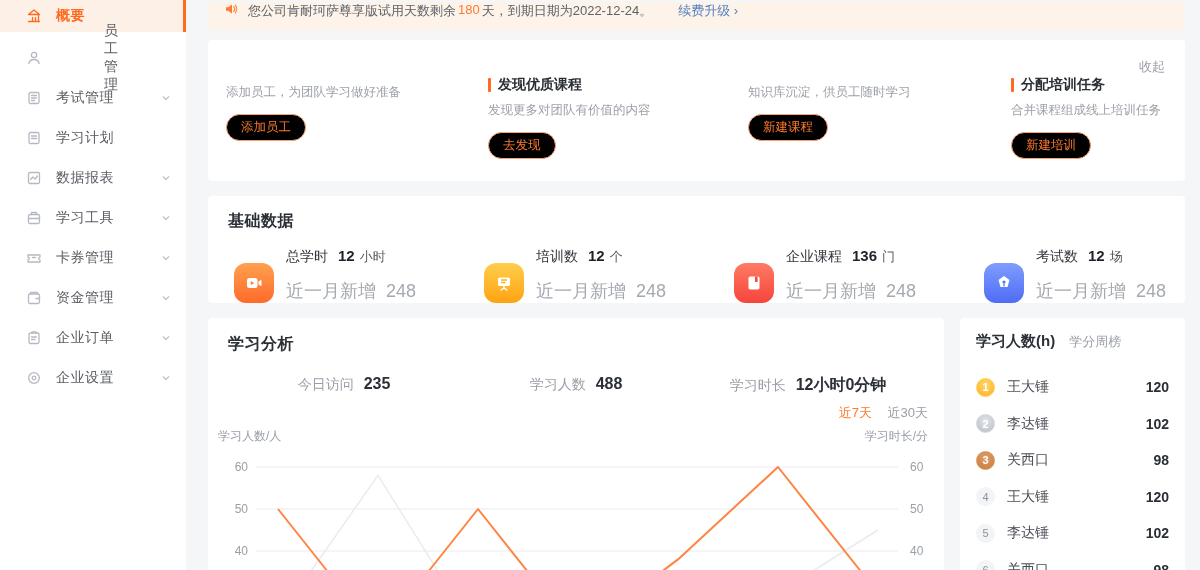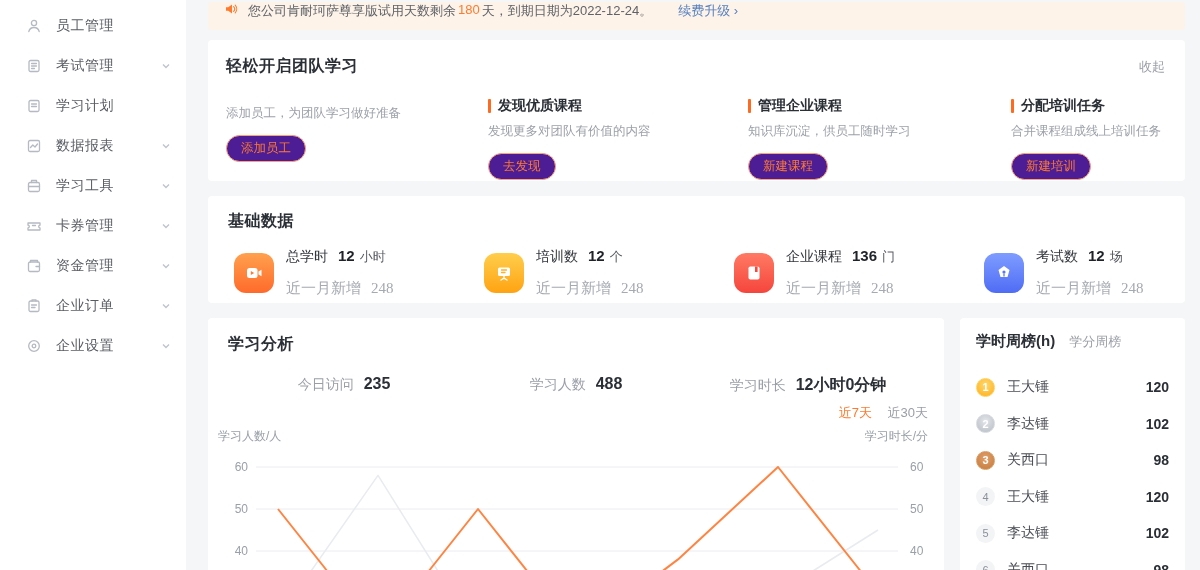--- a/index.html
+++ b/index.html
@@ -29,35 +29,35 @@
   .banner .upgrade { color:#5580c0; margin-left:26px; cursor:pointer; }
   .banner .speaker { margin-right:10px; display:flex; }
   
   .onboard { margin-top:10px; height:141px; padding:16px 18px; }
   .card-title { font-size:16px; font-weight:bold; color:#2b2f36; letter-spacing:.5px; }
   .collapse { position:absolute; right:20px; top:18px; font-size:13px; color:#9a9ea6; cursor:pointer; }
   .ob-cols { display:grid; grid-template-columns:262px 260px 263px 1fr; margin-top:20px; }
   .ob-title { display:flex; align-items:center; font-size:14px; font-weight:bold; color:#2b2f36; }
   .ob-title .bar { width:3px; height:14px; background:#ff6a1f; margin-right:7px; border-radius:1px; }
   .ob-desc { margin-top:8px; font-size:12.5px; color:#9ca0a8; }
-  .ob-btn { display:inline-block; margin-top:13px; padding:4px 14px; font-size:12.5px; color:#ff7a2e; border:1px solid #ffa273; border-radius:14px; background:#4c1d95; cursor:pointer; }
+  .ob-btn { display:inline-block; margin-top:13px; padding:4px 14px; font-size:12.5px; color:#ff7a2e; border:1px solid #ffa273; border-radius:14px; background:#000000; cursor:pointer; }
   
   .basic { margin-top:15px; height:107px; padding:15px 20px; }
   .stats { display:grid; grid-template-columns:repeat(4,250px); margin-top:15px; padding-left:6px; }
-  .stat { display:flex; align-items:center; }
+  .stat { display:flex; align-items:flex-end; }
   .stat-icon { width:40px; height:40px; border-radius:12px; display:flex; align-items:center; justify-content:center; flex:0 0 auto; }
   .stat-icon.orange { background:linear-gradient(180deg,#ffa14e,#ff6a2b); }
   .stat-icon.yellow { background:linear-gradient(180deg,#ffce4d,#ffa312); }
   .stat-icon.red    { background:linear-gradient(180deg,#ff7a64,#f5453c); }
   .stat-icon.blue   { background:linear-gradient(180deg,#7f9dff,#4f6cf5); }
   .stat-txt { margin-left:12px; }
   .stat-l1 { font-size:14px; color:#33363c; display:flex; align-items:baseline; }
   .stat-l1 .v { font-weight:bold; font-size:15px; margin:0 5px 0 10px; color:#1f2329; }
   .stat-l1 .u { font-size:13px; color:#55585e; }
-  .stat-l2 { margin-top:13px; font-size:15px; color:#a5a9b0;font-family:Liberation Serif, serif; }
+  .stat-l2 { margin-top:13px; font-size:18px; color:#a5a9b0; }
   .stat-l2 .sv { margin-left:10px; }
   
   .bottom-row { margin-top:15px; display:flex; gap:16px; align-items:flex-start; }
   .analysis { width:736px; height:400px; padding:16px 20px; overflow:hidden; }
   .summary { display:grid; grid-template-columns:repeat(3,1fr); margin-top:20px; }
   .sum-item { display:flex; justify-content:center; align-items:baseline; }
   .sum-item .sl { font-size:14px; color:#9a9ea6; margin-right:10px; }
   .sum-item .svv { font-size:16px; font-weight:bold; color:#2b2f36; }
   .range-tabs { position:absolute; right:16px; top:86px; font-size:13px; }
   .range-tabs .tab { margin-left:12px; color:#9a9ea6; cursor:pointer; }
@@ -80,21 +80,32 @@
   .rank-badge.silver { background:radial-gradient(circle at 50% 35%,#e3e6ea,#b7bcc4); color:#fff; border:1.5px solid #d4d8de; }
   .rank-badge.bronze { background:radial-gradient(circle at 50% 35%,#e2a06a,#c2793c); color:#fff; border:1.5px solid #d99a5e; }
   .rank-badge.plain  { background:#f3f4f6; color:#8b909a; font-weight:normal; }
   .rank-name { margin-left:12px; font-size:14px; color:#4a4d55; }
   .rank-val { margin-left:auto; font-size:14px; font-weight:bold; color:#2b2f36; }
 </style>
 </head>
 <body>
 
 <nav class="sidebar">
-  <div class="side-item no-chev" style="margin-top:6px;">
+  <div class="side-item active no-chev">
+    <svg class="ic" width="16" height="16" viewBox="0 0 16 16">
+        <path d="M2.5 13.5h11M3.5 6.5h9v7M8 2l5.5 4.5h-11z M6.5 9.5v4M9.5 9.5v4"></path>
+      </svg>
+    <span class="lbl">概要</span>
+    <span class="chev">
+        <svg class="chev-ic" width="12" height="12" viewBox="0 0 12 12">
+          <polyline points="3,4.5 6,7.5 9,4.5"></polyline>
+        </svg>
+      </span>
+  </div>
+  <div class="side-item no-chev" style="margin-top:6px;gap:48px;">
     <svg class="ic" width="16" height="16" viewBox="0 0 16 16">
         <circle cx="8" cy="5" r="2.6"></circle>
         <path d="M2.8 13.5c.7-2.6 2.6-4 5.2-4s4.5 1.4 5.2 4"></path>
       </svg>
     <span class="lbl">员工管理</span>
     <span class="chev">
         <svg class="chev-ic" width="12" height="12" viewBox="0 0 12 12">
           <polyline points="3,4.5 6,7.5 9,4.5"></polyline>
         </svg>
       </span>
@@ -206,40 +217,35 @@
           <path d="M9.6 4.6a3.4 3.4 0 010 4.8M11.2 3.2a5.6 5.6 0 010 7.6" stroke="#ff7a2e" stroke-width="1.1" fill="none" stroke-linecap="round"></path>
         </svg>
     </span>
     <span>您公司肯耐珂萨尊享版试用天数剩余</span>
     <span class="days">180</span>
     <span>天，到期日期为2022-12-24。</span>
     <span class="upgrade"><span>续费升级</span> <span>›</span></span>
   </div>
 
   <section class="card onboard">
-    <div class="card-title">轻松开启团队学习</div>
     <span class="collapse">收起</span>
     <div class="ob-cols">
       <div>
         <div class="ob-desc">添加员工，为团队学习做好准备</div>
         <span class="ob-btn">添加员工</span>
       </div>
       <div>
         <div class="ob-title">
             <span class="bar"></span>
             <span>发现优质课程</span>
           </div>
         <div class="ob-desc">发现更多对团队有价值的内容</div>
         <span class="ob-btn">去发现</span>
       </div>
       <div>
-        <div class="ob-title">
-            <span class="bar"></span>
-            <span>管理企业课程</span>
-          </div>
         <div class="ob-desc">知识库沉淀，供员工随时学习</div>
         <span class="ob-btn">新建课程</span>
       </div>
       <div>
         <div class="ob-title">
             <span class="bar"></span>
             <span>分配培训任务</span>
           </div>
         <div class="ob-desc">合并课程组成线上培训任务</div>
         <span class="ob-btn">新建培训</span>
@@ -356,21 +362,21 @@
             <text class="tick" x="40" y="109" text-anchor="end">40</text>
             <text class="tick" x="702" y="109" text-anchor="start">40</text>
             <polyline points="70,172.2 170,29.4 270,189.0 370,138.6 470,168.0 570,147.0 670,84.0" fill="none" stroke="#e9ebef" stroke-width="1.5" stroke-linejoin="round"></polyline>
             <polyline points="70,63.0 170,189.0 270,63.0 370,189.0 470,113.4 570,21.0 670,147.0" fill="none" stroke="#ff8442" stroke-width="2" stroke-linejoin="round"></polyline>
           </svg>
       </div>
     </section>
 
     <section class="card ranking">
       <div class="rank-head">
-        <span class="rank-title">学时周榜(h)</span>
+        <span class="rank-title">学习人数(h)</span>
         <span class="rank-alt">学分周榜</span>
       </div>
       <div class="rank-list">
         <div class="rank-row">
           <span class="rank-badge gold">1</span>
           <span class="rank-name">王大锤</span>
           <span class="rank-val">120</span>
         </div>
         <div class="rank-row">
           <span class="rank-badge silver">2</span>

